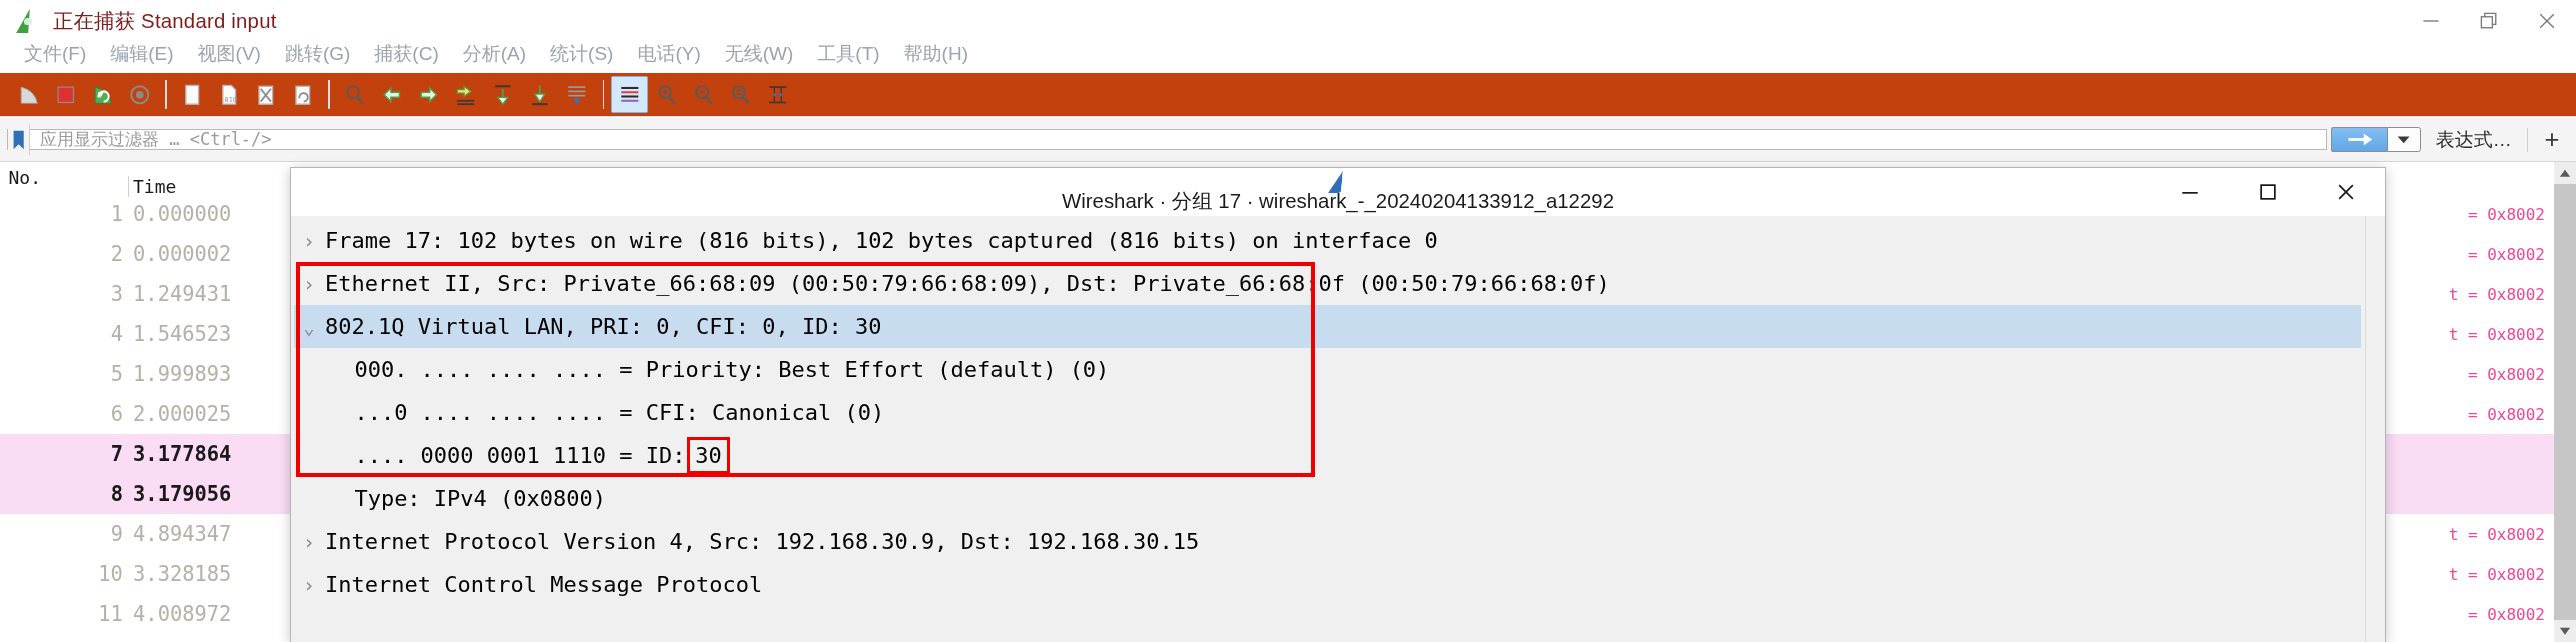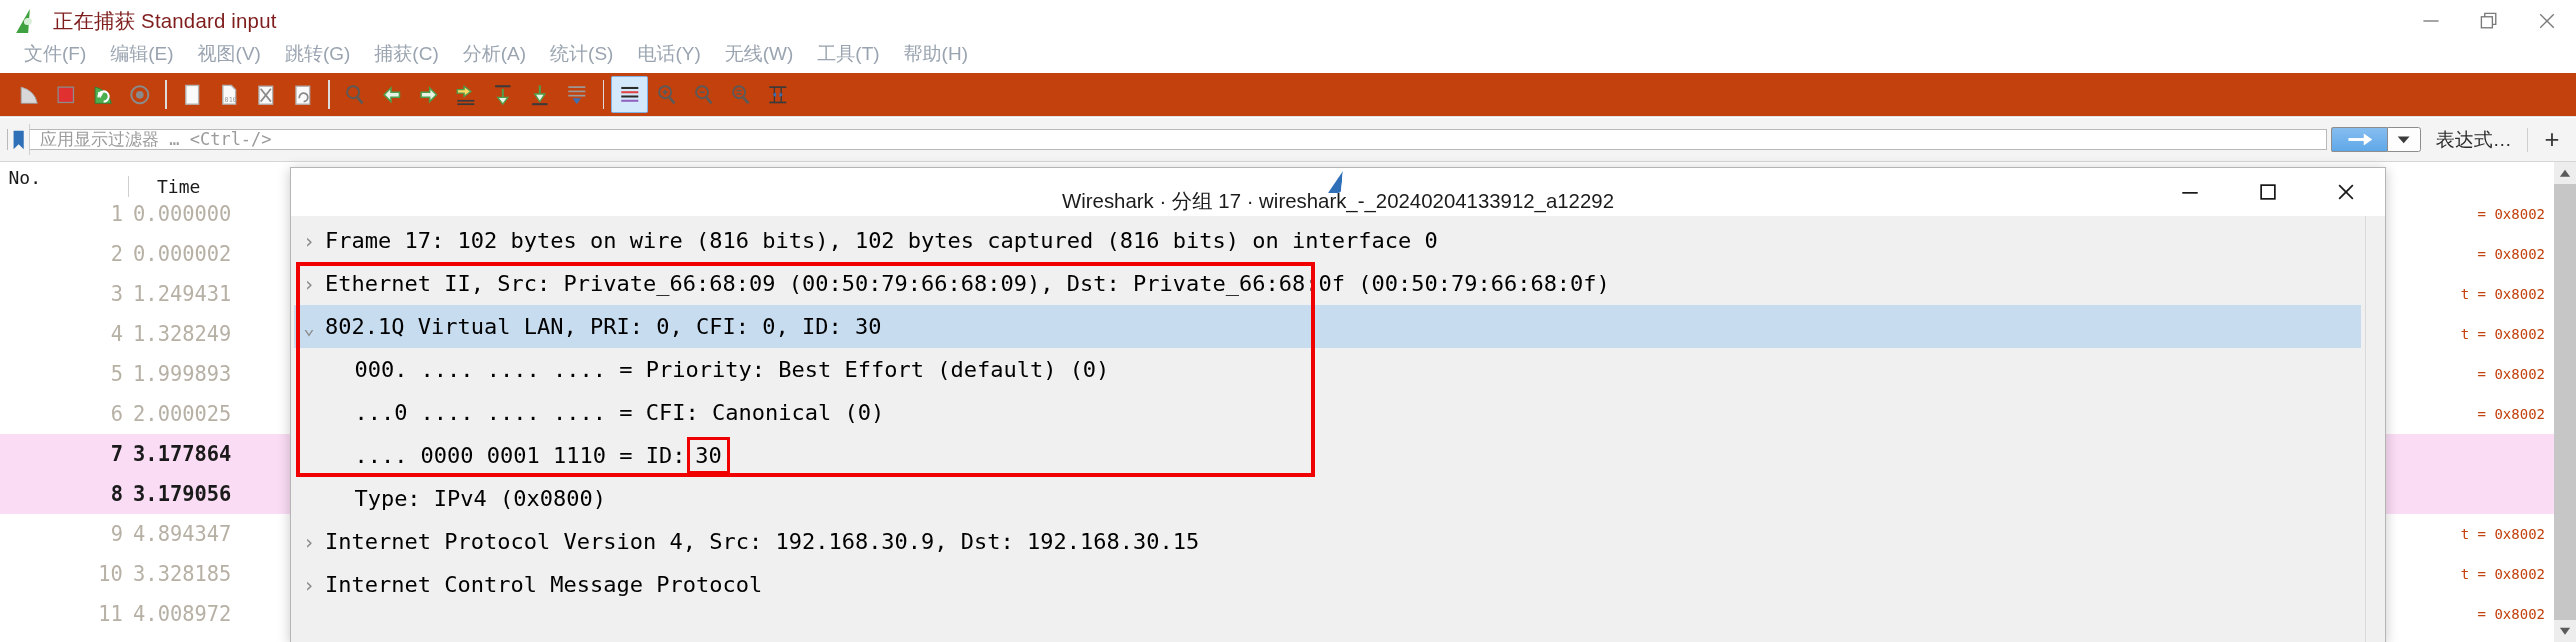--- a/index.html
+++ b/index.html
@@ -164,37 +164,37 @@
   }
   .pl-header {
     height: 32px;
     background: #ffffff;
     display: flex; align-items: center;
     font-family: "DejaVu Sans Mono", monospace;
     font-size: 18px; color: #1a1a1a;
     border-bottom: 0.9px solid #ffffff;
   }
   .pl-col-no { width: 128px; padding-left: 8.5px; }
-  .pl-col-time { width: 281px; padding-left: 28px; border-left: 0.9px solid #d0d0d0; margin-top: 17px; }
+  .pl-col-time { width: 281px; padding-left: 4px; border-left: 0.9px solid #d0d0d0; margin-top: 17px; }
   .pl-row {
     height: 40px;
     display: flex; align-items: center;
     font-family: "DejaVu Sans Mono", monospace;
     font-size: 20.4px;
     color: #b6b0a5;
     white-space: nowrap;
   }
   .pl-row.sel { background: #fadcf5; color: #1a1a1a; font-weight: bold; }
   .pl-no { width: 128px; text-align: right; padding-right: 5.1px; }
   .pl-time { padding-left: 5.1px; }
   .pl-tail {
     position: absolute; right: 31px;
     font-family: "DejaVu Sans Mono", monospace;
-    font-size: 14px;
-    color: #c2410c;
+    font-size: 16px;
+    color: #ec4899;
   }
   .pl-row.sel .pl-tail { color: #1a1a1a; }
 
   
   .pl-scroll {
     position: absolute; right: 0; top: 162px;
     width: 22px; height: 480px;
     background: #c6c6c6;
   }
   .pl-scroll-up, .pl-scroll-down {
@@ -520,21 +520,21 @@
       <div class="pl-time">0.000002</div>
       <div class="pl-tail">= 0x8002</div>
     </div>
     <div class="pl-row">
       <div class="pl-no">3</div>
       <div class="pl-time">1.249431</div>
       <div class="pl-tail">t = 0x8002</div>
     </div>
     <div class="pl-row">
       <div class="pl-no">4</div>
-      <div class="pl-time">1.328249</div>
+      <div class="pl-time">1.546523</div>
       <div class="pl-tail">t = 0x8002</div>
     </div>
     <div class="pl-row">
       <div class="pl-no">5</div>
       <div class="pl-time">1.999893</div>
       <div class="pl-tail">= 0x8002</div>
     </div>
     <div class="pl-row">
       <div class="pl-no">6</div>
       <div class="pl-time">2.000025</div>

